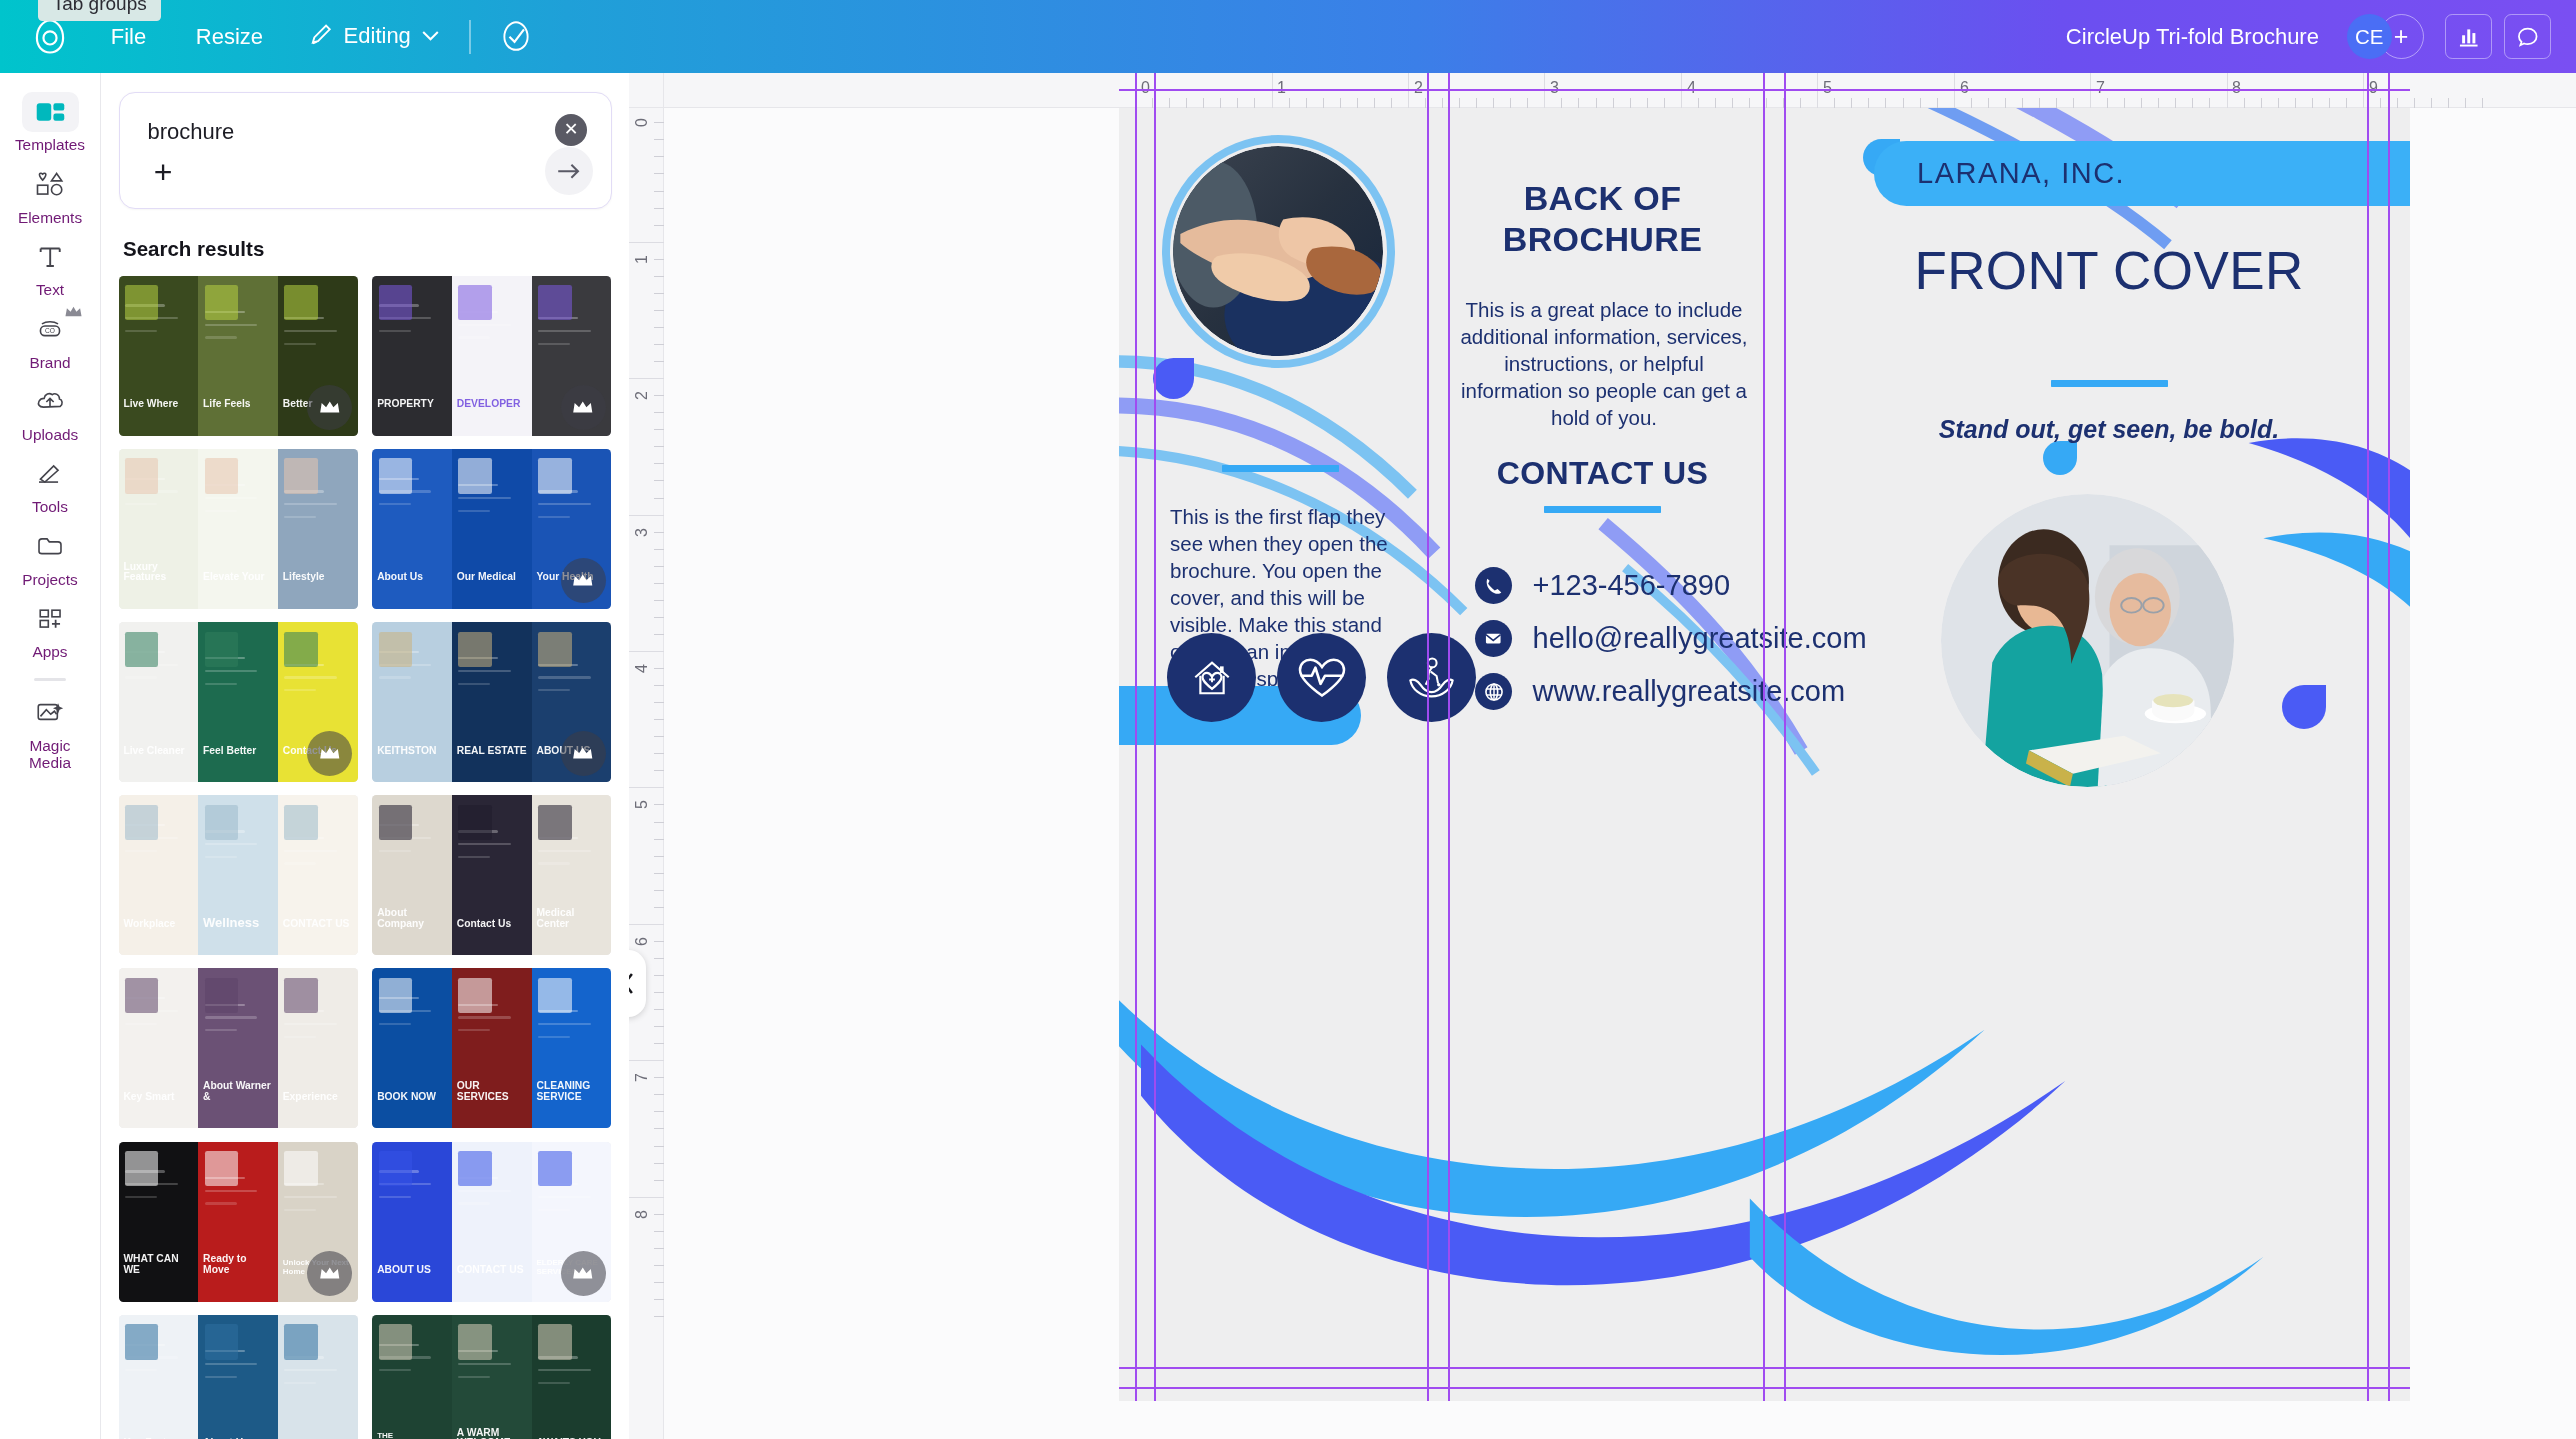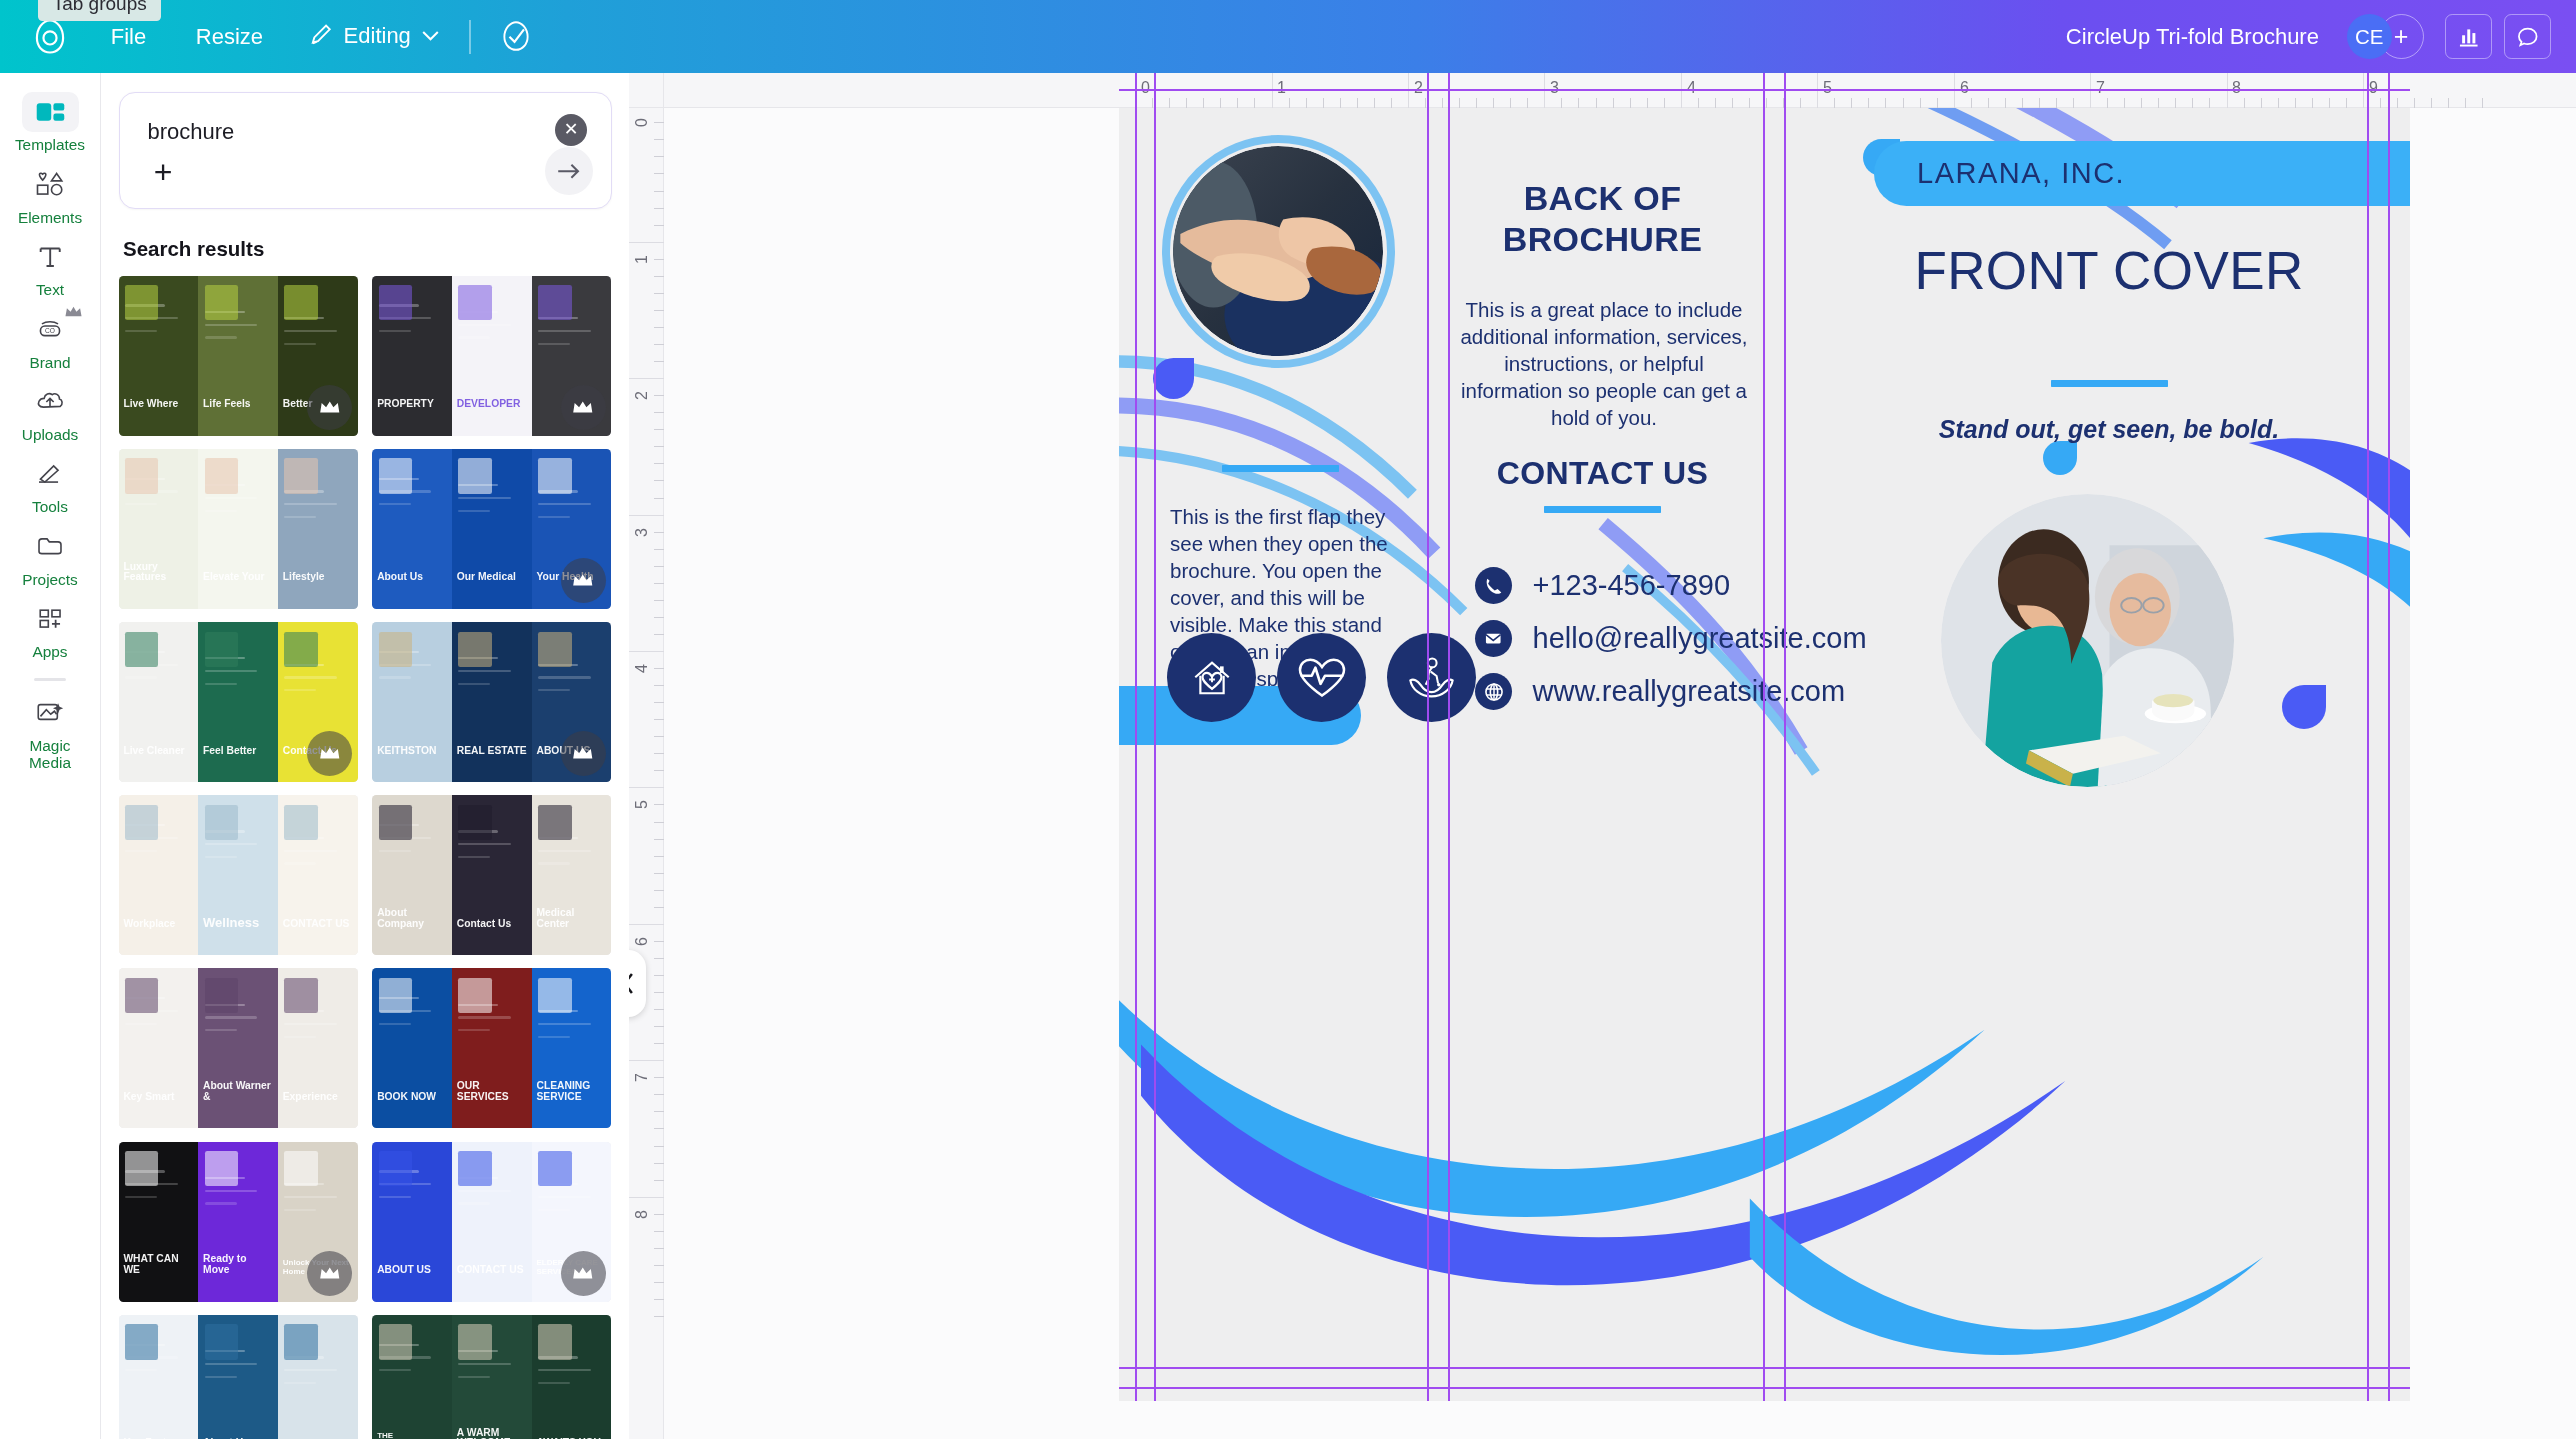--- a/index.html
+++ b/index.html
@@ -35,21 +35,21 @@
 
   
   .rail { position:absolute; left:0; top:73px; width:101px; height:1366px;
     background:#fff; border-right:0.7px solid #e8e8ec; z-index:30;
     display:flex; flex-direction:column; align-items:center; padding-top:19px; }
   .rail-item { width:87px; display:flex; flex-direction:column; align-items:center;
     margin-bottom:10.3px; position:relative; }
   .rail-icon-box { width:57px; height:40px; border-radius:10.3px; display:flex;
     align-items:center; justify-content:center; }
   .rail-item.active .rail-icon-box { background:#f3f3f6; }
-  .rail-label { font-size:15.4px; color:#15803d; margin-top:4.4px; text-align:center;
+  .rail-label { font-size:15.4px; color:#701a75; margin-top:4.4px; text-align:center;
     line-height:1.15; }
   .crown-badge { position:absolute; right:10.3px; top:-2.9px; }
   .rail-sep { width:32px; height:2.2px; background:#e4e4e8; border-radius:1.5px; margin:7.3px 0 11.7px; }
 
   
   .panel { position:absolute; left:101px; top:73px; width:528px; height:1366px;
     background:#fff; z-index:28; overflow:hidden; }
   .searchbox { margin:19px auto 0; width:493px; height:117px; border:1.5px solid #e2dcf6;
     border-radius:16px; position:relative; background:#fff;
     box-shadow:0 0.7px 2.2px rgba(0,0,0,.04); }
@@ -551,21 +551,21 @@
         </div>
       </div>
       <div class="thumb">
         <div class="tcol" style="flex:1;background:#111113;">
           <div class="ttxt" style="left:6%;bottom:16%;width:88%;font-size:10.3px;color:#fff;opacity:.95;">WHAT CAN WE</div>
           <div class="tline" style="left:8%;top:18%;width:50%;height:2.2px;opacity:.35;"></div>
           <div class="tline" style="left:8%;top:26%;width:66%;height:2.2px;opacity:.25;"></div>
           <div class="tline" style="left:8%;top:34%;width:40%;height:2.2px;opacity:.2;"></div>
           <div style="position:absolute;left:8%;top:6%;width:42%;height:22%;background:#ffffff;opacity:.55;border-radius:2.2px;"></div>
         </div>
-        <div class="tcol" style="flex:1;background:#6d28d9;text-decoration:underline;">
+        <div class="tcol" style="flex:1;background:#b91c1c;text-decoration:underline;">
           <div class="ttxt" style="left:6%;bottom:16%;width:88%;font-size:10.3px;color:#fff;opacity:.95;">Ready to Move</div>
           <div class="tline" style="left:8%;top:22%;width:50%;height:2.2px;opacity:.35;"></div>
           <div class="tline" style="left:8%;top:30%;width:66%;height:2.2px;opacity:.25;"></div>
           <div class="tline" style="left:8%;top:38%;width:40%;height:2.2px;opacity:.2;"></div>
           <div style="position:absolute;left:8%;top:6%;width:42%;height:22%;background:#ffffff;opacity:.55;border-radius:2.2px;"></div>
         </div>
         <div class="tcol" style="flex:1;background:#d9d3c7;">
           <div class="ttxt" style="left:6%;bottom:16%;width:88%;font-size:8px;color:#fff;opacity:.95;">Unlock Your Next Home</div>
           <div class="tline" style="left:8%;top:26%;width:50%;height:2.2px;opacity:.35;"></div>
           <div class="tline" style="left:8%;top:34%;width:66%;height:2.2px;opacity:.25;"></div>

